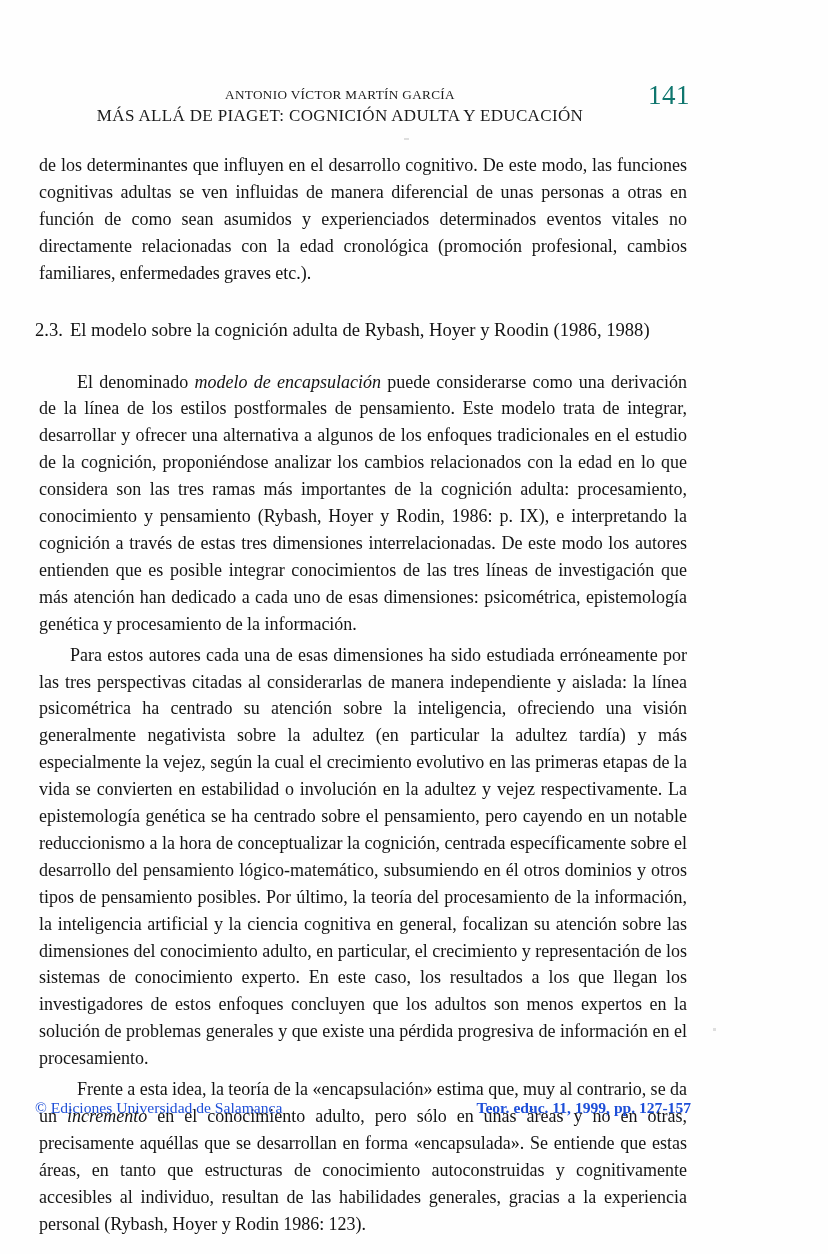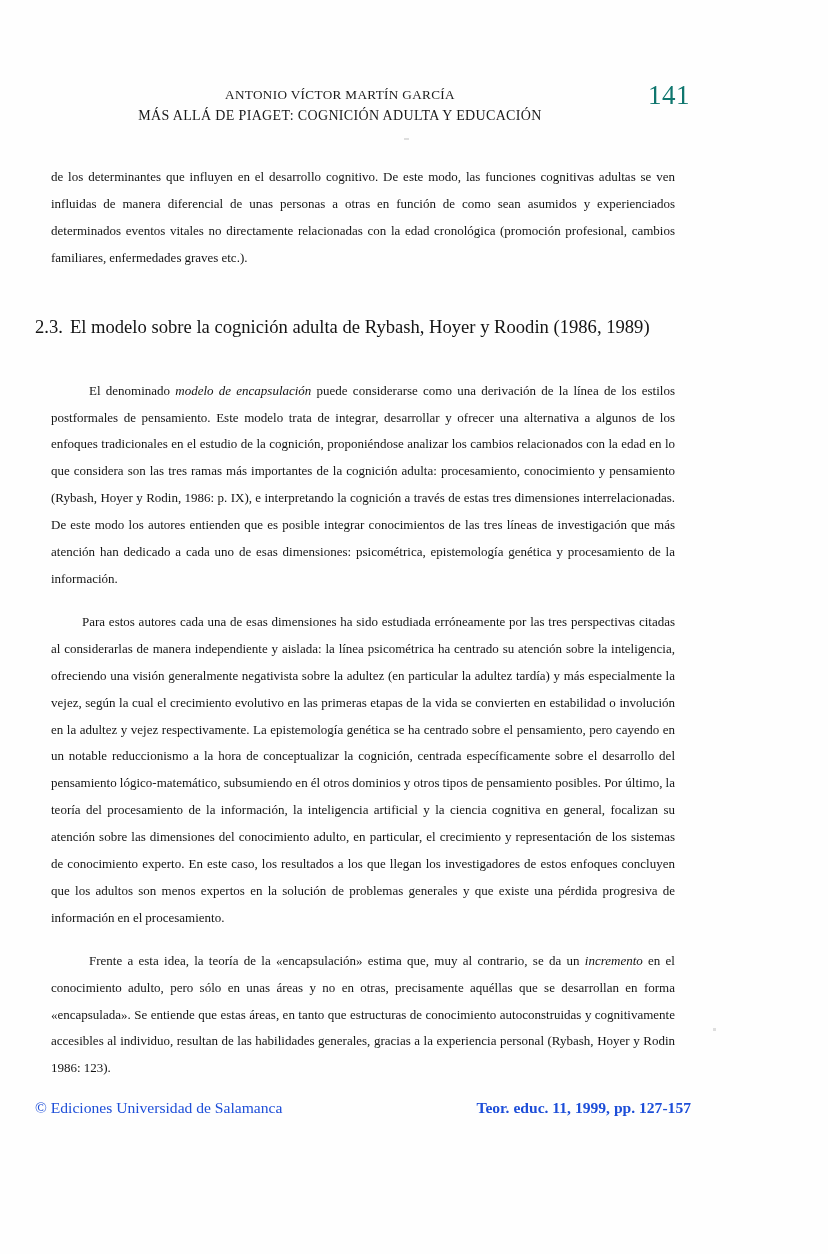--- a/index.html
+++ b/index.html
@@ -41,42 +41,42 @@
   }
   .rh-line {
     font-variant: small-caps;
     font-size: 13.5px;
     letter-spacing: 0.35px;
     line-height: 21px;
     color: #1a1a1a;
     white-space: nowrap;
   }
   .rh-line-1 { font-size: 13.2px; }
-  .rh-line-2 { font-size: 14px; }
+  .rh-line-2 { font-size: 17px; }
   .folio {
     position: absolute;
     right: 0px;
     top: -4px;
     font-size: 27px;
     line-height: 30px;
     color: #0f766e;
     letter-spacing: 0.5px;
   }
 
   
   .textblock {
     position: absolute;
     left: 35px;
     top: 148px;
     width: 656px;
   }
 
   p.para {
-    margin: 16px;
-    font-size: 13px;
+    margin: 4px;
+    font-size: 18px;
     line-height: 26.9px;
     text-align: justify;
     text-justify: inter-word;
     color: #141414;
     hyphens: manual;
     word-spacing: -0.2px;
   }
   p.para.cont {
     text-indent: 0;
   }
@@ -139,21 +139,21 @@
     <div class="folio">141</div>
   </div>
 
   <div class="textblock">
 
     <p class="para cont">de los determinantes que influyen en el desarrollo cognitivo. De este modo, las funciones cognitivas adultas se ven influidas de manera diferencial de unas personas a otras en función de como sean asumidos y experienciados determinados eventos vitales no directamente relacionadas con la edad cronológica (promoción profesional, cambios familiares, enfermedades graves etc.).</p>
 
     <div class="gap-after-p1"></div>
 
     <h2 class="section">
-      <span class="sec-num">2.3.</span><span>El modelo sobre la cognición adulta de Rybash, Hoyer y Roodin (1986, 1989)</span>
+      <span class="sec-num">2.3.</span><span>El modelo sobre la cognición adulta de Rybash, Hoyer y Roodin (1986, 1988)</span>
     </h2>
 
     <div class="gap-after-head"></div>
 
     <p class="para indent-wide"><span>El denominado </span><i>modelo de encapsulación</i><span> puede considerarse como una derivación de la línea de los estilos postformales de pensamiento. Este modelo trata de integrar, desarrollar y ofrecer una alternativa a algunos de los enfoques tradicionales en el estudio de la cognición, proponiéndose analizar los cambios relacionados con la edad en lo que considera son las tres ramas más importantes de la cognición adulta: procesamiento, conocimiento y pensamiento (Rybash, Hoyer y Rodin, 1986: p. IX), e interpretando la cognición a través de estas tres dimensiones interrelacionadas. De este modo los autores entienden que es posible integrar conocimientos de las tres líneas de investigación que más atención han dedicado a cada uno de esas dimensiones: psicométrica, epistemología genética y procesamiento de la información.</span></p>
 
     <p class="para indent">Para estos autores cada una de esas dimensiones ha sido estudiada erróneamente por las tres perspectivas citadas al considerarlas de manera independiente y aislada: la línea psicométrica ha centrado su atención sobre la inteligencia, ofreciendo una visión generalmente negativista sobre la adultez (en particular la adultez tardía) y más especialmente la vejez, según la cual el crecimiento evolutivo en las primeras etapas de la vida se convierten en estabilidad o involución en la adultez y vejez respectivamente. La epistemología genética se ha centrado sobre el pensamiento, pero cayendo en un notable reduccionismo a la hora de conceptualizar la cognición, centrada específicamente sobre el desarrollo del pensamiento lógico-matemático, subsumiendo en él otros dominios y otros tipos de pensamiento posibles. Por último, la teoría del procesamiento de la información, la inteligencia artificial y la ciencia cognitiva en general, focalizan su atención sobre las dimensiones del conocimiento adulto, en particular, el crecimiento y representación de los sistemas de conocimiento experto. En este caso, los resultados a los que llegan los investigadores de estos enfoques concluyen que los adultos son menos expertos en la solución de problemas generales y que existe una pérdida progresiva de información en el procesamiento.</p>
 
     <p class="para indent-wide"><span>Frente a esta idea, la teoría de la «encapsulación» estima que, muy al contrario, se da un </span><i>incremento</i><span> en el conocimiento adulto, pero sólo en unas áreas y no en otras, precisamente aquéllas que se desarrollan en forma «encapsulada». Se entiende que estas áreas, en tanto que estructuras de conocimiento autoconstruidas y cognitivamente accesibles al individuo, resultan de las habilidades generales, gracias a la experiencia personal (Rybash, Hoyer y Rodin 1986: 123).</span></p>
 

